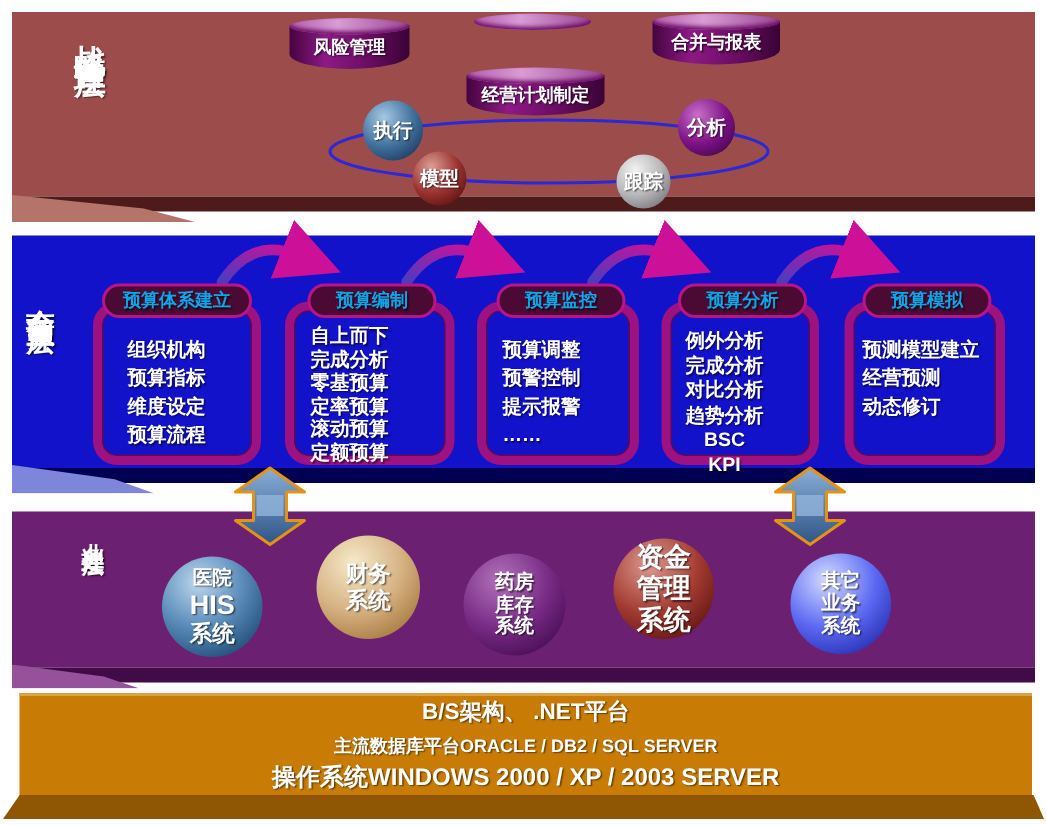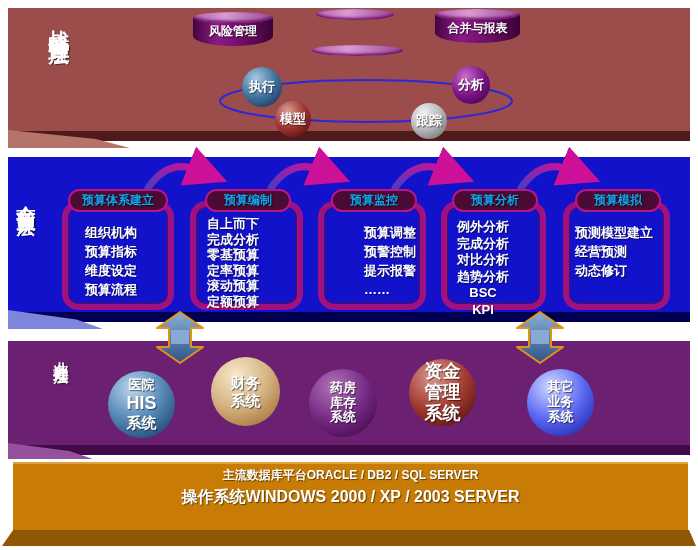--- a/index.html
+++ b/index.html
@@ -89,20 +89,23 @@
     <div class="cyl" style="left:316px;top:9px;width:78px;height:34px;">
       <div class="cyl-top"></div>
     </div>
     <div class="cyl" style="left:435px;top:9px;width:85px;height:34px;">
       <div class="cyl-body">
           <span>合并与报表</span>
         </div>
       <div class="cyl-top"></div>
     </div>
     <div class="cyl" style="left:311px;top:45px;width:92px;height:32px;">
+      <div class="cyl-body">
+          <span>经营计划制定</span>
+        </div>
       <div class="cyl-top"></div>
     </div>
 
     <div class="sphere sp-exec z10" style="left:242px;top:67px;width:40px;height:40px;font-size:13px;">
         <span>执行</span>
       </div>
     <div class="sphere sp-model z10" style="left:275px;top:101px;width:36px;height:36px;font-size:13px;">
         <span>模型</span>
       </div>
     <div class="sphere sp-track z10" style="left:411px;top:103px;width:36px;height:36px;font-size:13px;">
@@ -134,21 +137,21 @@
       <div>自上而下</div>
       <div>完成分析</div>
       <div>零基预算</div>
       <div>定率预算</div>
       <div>滚动预算</div>
       <div>定额预算</div>
     </div>
 
     <div class="bbox" style="left:318px;top:201px;width:96px;height:97px;"></div>
     <div class="bhead" style="left:331px;top:189px;width:82px;height:19px;">预算监控</div>
-    <div class="bitems" style="left:335px;top:223px;line-height:19px;margin-left:29px;">
+    <div class="bitems" style="left:335px;top:223px;line-height:19px;">
       <div>预算调整</div>
       <div>预警控制</div>
       <div>提示报警</div>
       <div>……</div>
     </div>
 
     <div class="bbox" style="left:441px;top:201px;width:93px;height:97px;"></div>
     <div class="bhead" style="left:452px;top:189px;width:82px;height:19px;">预算分析</div>
     <div class="bitems" style="left:457px;top:219px;line-height:16.5px;text-align:center;">
       <div>例外分析</div>
@@ -197,20 +200,21 @@
       <span>其它</span>
       <span>业务</span>
       <span>系统</span>
     </div>
   </div>
 
   <div>
     <div class="layer-body" style="left:13px;top:462px;width:675px;height:68px;background:#c87c05;border-top:2px solid #dfa243;"></div>
     <div class="band" style="left:2px;top:530px;width:694px;height:16px;background:#8f5603;clip-path:polygon(1.6% 0,99% 0,100% 100%,0 100%);"></div>
     <div class="platform-text">
+      <div style="font-size:15px;">B/S架构、  .NET平台</div>
       <div style="font-size:12px;">主流数据库平台ORACLE / DB2 / SQL SERVER</div>
       <div style="font-size:16px;">操作系统WINDOWS 2000 / XP / 2003 SERVER</div>
     </div>
   </div>
 
   <svg class="overlay" width="698" height="550" viewBox="0 0 698 550">
     <defs>
       <linearGradient id="swg" x1="0" y1="1" x2="1" y2="0">
         <stop offset="0" stop-color="#4a3cc0"></stop>
           <stop offset="1" stop-color="#cc1198"></stop>

